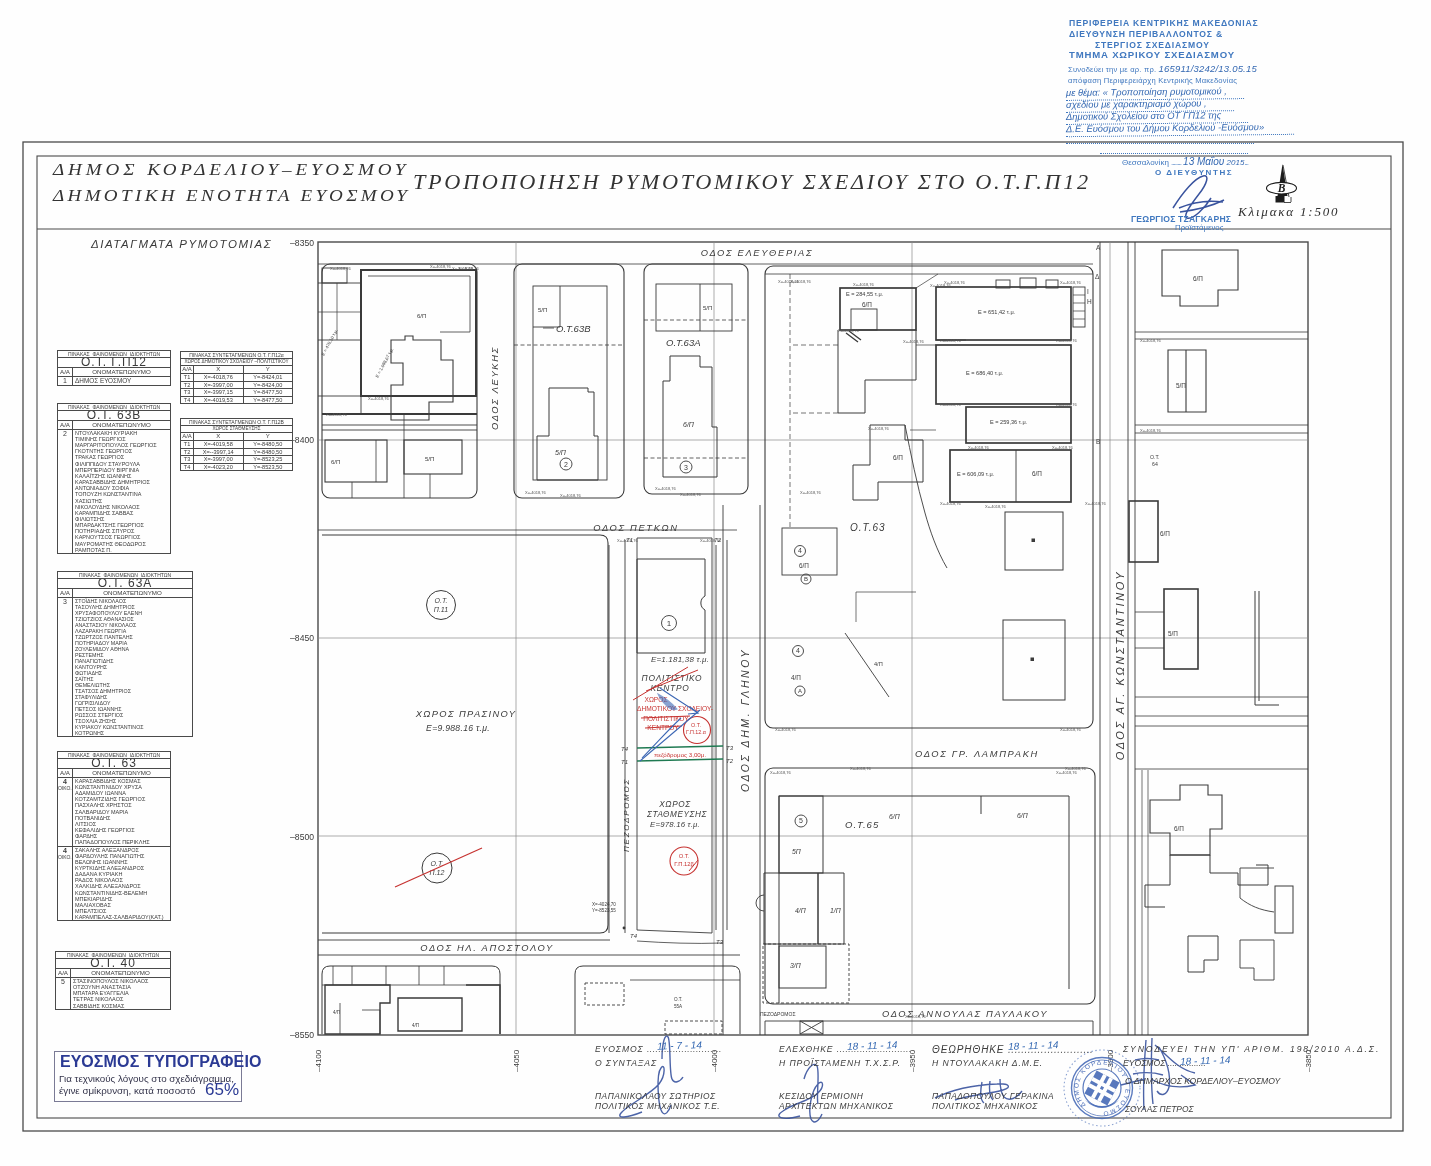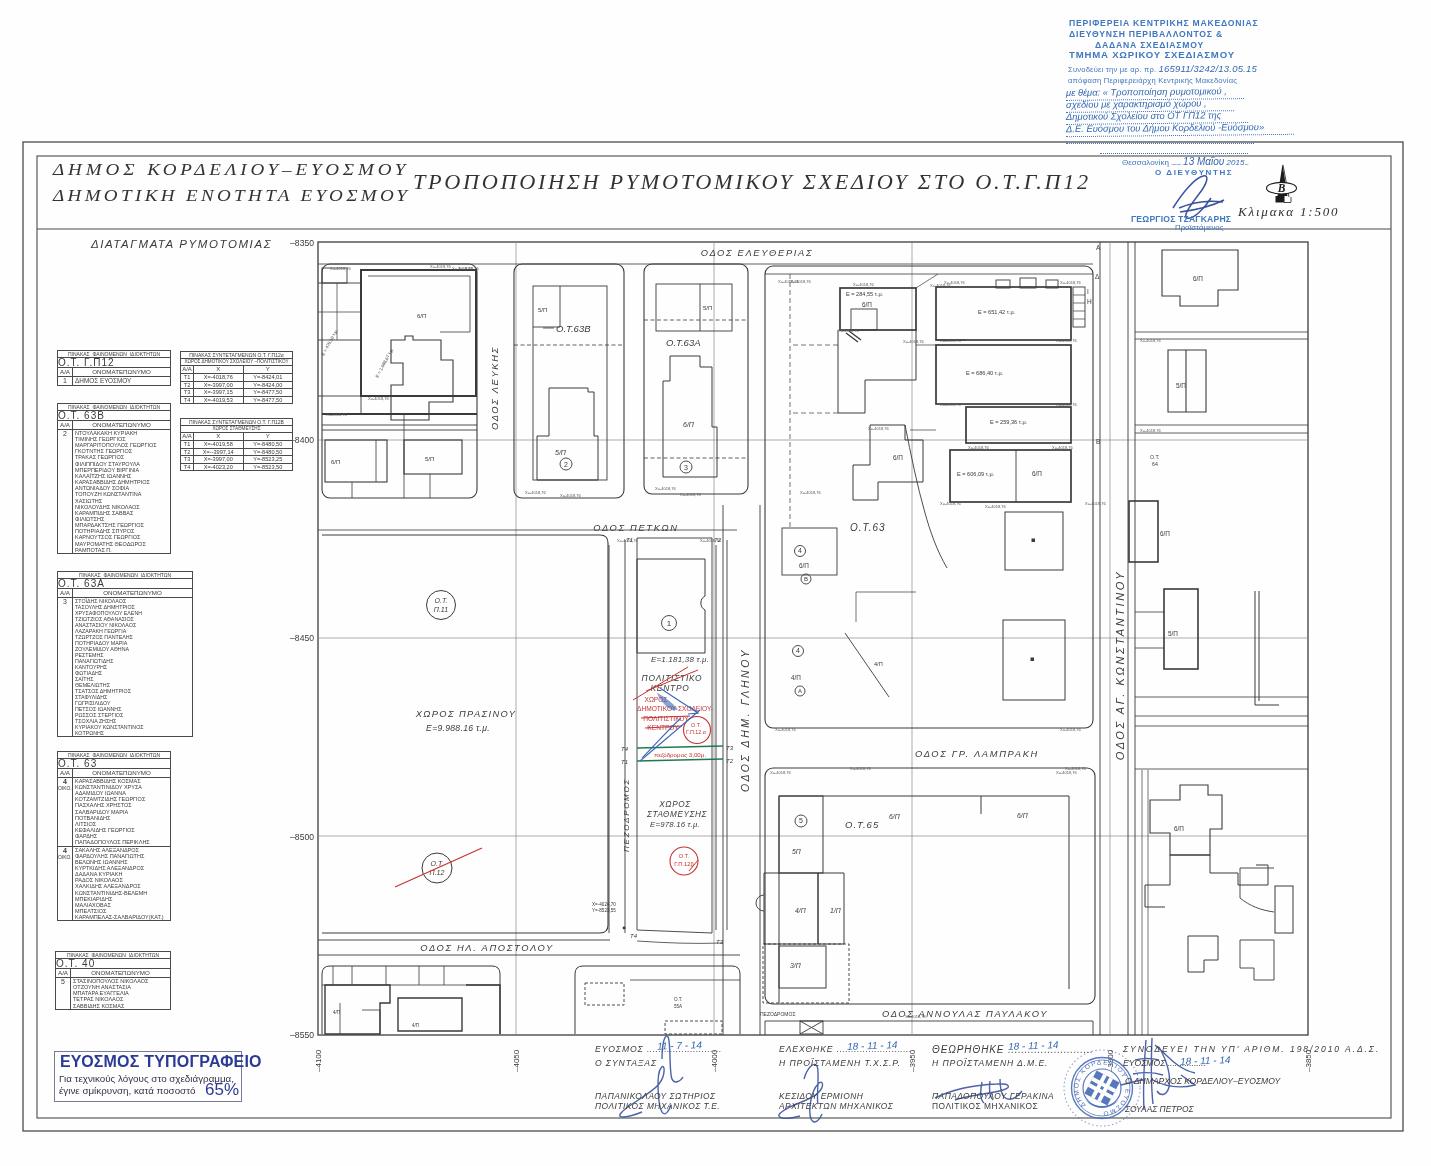--- a/index.html
+++ b/index.html
@@ -1,21 +1,21 @@
 <!DOCTYPE html>
 <html><head><meta charset="utf-8"><title>s</title><style>
 *{margin:0;padding:0;box-sizing:border-box}
 body{background:#ffffff;width:1431px;height:1166px;position:relative;overflow:hidden;
  font-family:"Liberation Sans",sans-serif;-webkit-font-smoothing:antialiased}
 #page{position:absolute;left:0;top:0;width:1431px;height:1166px;background:#fefefe}
 .abs{position:absolute;white-space:nowrap}
 svg{position:absolute;left:0;top:0}
 .tb{position:absolute;border:1px solid #4a4a4a;background:#fefefe;color:#3b3b3b}
 .tr1{font-size:5px;line-height:6.4px;text-align:center;border-bottom:1px solid #4a4a4a;white-space:nowrap;overflow:hidden}
-.tr2{font-size:10px;line-height:9px;border-bottom:1px solid #4a4a4a;letter-spacing:1px;white-space:nowrap;overflow:hidden}
+.tr2{font-size:12px;line-height:9px;text-align:center;border-bottom:1px solid #4a4a4a;letter-spacing:1px;white-space:nowrap;overflow:hidden}
 .trs{font-size:4.6px;line-height:6px;text-align:center;border-bottom:1px solid #4a4a4a;white-space:nowrap;overflow:hidden}
 .trh{display:flex;border-bottom:1px solid #4a4a4a;font-size:6.2px;line-height:7.4px;white-space:nowrap}
 .trh .aa{border-right:1px solid #4a4a4a}
 .trb{display:flex;font-size:6.2px}
 .trb .aa{border-right:1px solid #4a4a4a}
 .aa{width:15px;flex:none;text-align:center;overflow:hidden}
 .nm{flex:1;text-align:center;overflow:hidden;white-space:nowrap}
 .cr{display:flex;font-size:5.6px;line-height:6.6px;border-bottom:1px solid #4a4a4a;text-align:center;white-space:nowrap}
 .cr:last-child{border-bottom:none}
 .cr .c1{width:13px;flex:none;border-right:1px solid #4a4a4a;overflow:hidden}
@@ -611,21 +611,21 @@
         <span class="c3">Υ=-8523,50</span>
       </div>
     </div>
 
 <div class="abs" style="left:54px;top:1051px;width:188px;height:51px;border:1px solid #7a7a95;background:#fefefe">
 <div class="abs" style="left:5px;top:1px;font-size:16px;font-weight:bold;color:#2b3a94;letter-spacing:0.2px">ΕΥΟΣΜΟΣ ΤΥΠΟΓΡΑΦΕΙΟ</div>
 <div class="abs" style="left:4px;top:21px;font-size:9.8px;color:#33334a">Για τεχνικούς λόγους στο σχεδιάγραμμα,</div>
 <div class="abs" style="left:4px;top:33px;font-size:9.8px;color:#33334a">έγινε σμίκρυνση, κατά ποσοστό</div>
 <div class="abs" style="left:150px;top:28px;font-size:17px;color:#2b3a94">65%</div>
 </div>
-<div class="abs" style="left:1069px;top:18px;color:#4078bf;font-size:8.6px;font-weight:bold;letter-spacing:0.8px;line-height:10.8px">ΠΕΡΙΦΕΡΕΙΑ ΚΕΝΤΡΙΚΗΣ ΜΑΚΕΔΟΝΙΑΣ<br>ΔΙΕΥΘΥΝΣΗ ΠΕΡΙΒΑΛΛΟΝΤΟΣ &amp;<br><span style="margin-left:26px">ΔΑΔΑΝΑ ΣΧΕΔΙΑΣΜΟΥ</span><br><span style="font-size:9.6px">ΤΜΗΜΑ ΧΩΡΙΚΟΥ ΣΧΕΔΙΑΣΜΟΥ</span></div>
+<div class="abs" style="left:1069px;top:18px;color:#4078bf;font-size:8.6px;font-weight:bold;letter-spacing:0.8px;line-height:10.8px">ΠΕΡΙΦΕΡΕΙΑ ΚΕΝΤΡΙΚΗΣ ΜΑΚΕΔΟΝΙΑΣ<br>ΔΙΕΥΘΥΝΣΗ ΠΕΡΙΒΑΛΛΟΝΤΟΣ &amp;<br><span style="margin-left:26px">ΣΤΕΡΓΙΟΣ ΣΧΕΔΙΑΣΜΟΥ</span><br><span style="font-size:9.6px">ΤΜΗΜΑ ΧΩΡΙΚΟΥ ΣΧΕΔΙΑΣΜΟΥ</span></div>
 <div class="abs" style="left:1068px;top:63px;color:#4078bf;font-size:7.6px;letter-spacing:0.2px;line-height:11px">Συνοδεύει  την  με  αρ. πρ. <span class="hnd" style="font-size:9.5px">165911/3242/13.05.15</span><br>απόφαση  Περιφερειάρχη  Κεντρικής  Μακεδονίας</div>
 <div class="abs hnd" style="left:1066px;top:86px;width:178px;font-size:9.4px;border-bottom:1px dotted #4078bf;padding-bottom:2px;transform:rotate(-0.6deg);overflow:visible">με  θέμα: « Τροποποίηση  ρυμοτομικού ,</div>
 <div class="abs hnd" style="left:1066px;top:98px;width:168px;font-size:9.4px;border-bottom:1px dotted #4078bf;padding-bottom:2px;transform:rotate(-0.6deg);overflow:visible">σχεδίου  με  χαρακτηρισμό  χώρου ,</div>
 <div class="abs hnd" style="left:1066px;top:110px;width:182px;font-size:9.4px;border-bottom:1px dotted #4078bf;padding-bottom:2px;transform:rotate(-0.6deg);overflow:visible">Δημοτικού  Σχολείου  στο  ΟΤ  ΓΠ12  της</div>
 <div class="abs hnd" style="left:1066px;top:122px;width:228px;font-size:9.4px;border-bottom:1px dotted #4078bf;padding-bottom:2px;transform:rotate(-0.6deg);overflow:visible">Δ.Ε. Ευόσμου  του  Δήμου  Κορδελιού -Ευόσμου»</div>
 <div class="abs" style="left:1066px;top:136px;width:188px;border-bottom:1.5px dotted #4078bf;height:8px"></div>
 <div class="abs" style="left:1100px;top:146px;width:148px;border-bottom:1.5px dotted #4078bf;height:8px"></div>
 <div class="abs" style="left:1122px;top:156px;color:#4078bf;font-size:8px">Θεσσαλονίκη <span style="letter-spacing:-1px">........</span> <span class="hnd" style="font-size:10px">13 Μαΐου</span> <span class="hnd" style="font-size:8px">2015</span><span style="letter-spacing:-1px">...</span></div>
 <div class="abs" style="left:1155px;top:168px;color:#4078bf;font-size:8px;font-weight:bold;letter-spacing:1.6px">Ο ΔΙΕΥΘΥΝΤΗΣ</div>
 <div class="abs" style="left:1131px;top:214px;color:#4078bf;font-size:8.6px;font-weight:bold;letter-spacing:0.2px">ΓΕΩΡΓΙΟΣ ΤΣΑΓΚΑΡΗΣ</div>
@@ -635,21 +635,21 @@
     <div class="abs" style="left:595px;top:1058px;font-size:8.6px;color:#3b3b3b;font-style:italic;letter-spacing:0.9px">Ο  ΣΥΝΤΑΞΑΣ</div>
     <div class="abs" style="left:595px;top:1091px;font-size:8.4px;color:#3b3b3b;font-style:italic;letter-spacing:0.5px">ΠΑΠΑΝΙΚΟΛΑΟΥ  ΣΩΤΗΡΙΟΣ</div>
     <div class="abs" style="left:595px;top:1101px;font-size:8.4px;color:#3b3b3b;font-style:italic;letter-spacing:0.5px">ΠΟΛΙΤΙΚΟΣ  ΜΗΧΑΝΙΚΟΣ  Τ.Ε.</div>
 <div class="abs" style="left:779px;top:1044px;font-size:8.6px;color:#3b3b3b;font-style:italic;letter-spacing:0.9px">ΕΛΕΧΘΗΚΕ <span style="letter-spacing:0.5px;color:#555">..........................</span></div>
     <div class="abs hnd" style="left:847px;top:1040px;font-size:10px;transform:rotate(-2deg)">18 - 11 - 14</div>
     <div class="abs" style="left:779px;top:1058px;font-size:8.6px;color:#3b3b3b;font-style:italic;letter-spacing:0.9px">Η  ΠΡΟΪΣΤΑΜΕΝΗ  Τ.Χ.Σ.Ρ.</div>
     <div class="abs" style="left:779px;top:1091px;font-size:8.4px;color:#3b3b3b;font-style:italic;letter-spacing:0.5px">ΚΕΣΙΔΟΥ  ΕΡΜΙΟΝΗ</div>
     <div class="abs" style="left:779px;top:1101px;font-size:8.4px;color:#3b3b3b;font-style:italic;letter-spacing:0.5px">ΑΡΧΙΤΕΚΤΩΝ  ΜΗΧΑΝΙΚΟΣ</div>
 <div class="abs" style="left:932px;top:1044px;font-size:10px;color:#3b3b3b;font-style:italic;letter-spacing:0.9px">ΘΕΩΡΗΘΗΚΕ <span style="letter-spacing:0.5px;color:#555">..........................</span></div>
     <div class="abs hnd" style="left:1008px;top:1040px;font-size:10px;transform:rotate(-2deg)">18 - 11 - 14</div>
-    <div class="abs" style="left:932px;top:1058px;font-size:8.6px;color:#3b3b3b;font-style:italic;letter-spacing:0.9px">Η  ΠΡΟΪΣΤΑΜΕΝΗ  Δ.Μ.Ε.</div>
+    <div class="abs" style="left:932px;top:1058px;font-size:8.6px;color:#3b3b3b;font-style:italic;letter-spacing:0.9px">Η  ΝΤΟΥΛΑΚΑΚΗ  Δ.Μ.Ε.</div>
     <div class="abs" style="left:932px;top:1091px;font-size:8.4px;color:#3b3b3b;font-style:italic;letter-spacing:0.5px">ΠΑΠΑΔΟΠΟΥΛΟΥ  ΓΕΡΑΚΙΝΑ</div>
-    <div class="abs" style="left:932px;top:1101px;font-size:8.4px;color:#3b3b3b;letter-spacing:0.5px">ΠΟΛΙΤΙΚΟΣ  ΜΗΧΑΝΙΚΟΣ</div>
+    <div class="abs" style="left:932px;top:1101px;font-size:8.4px;color:#3b3b3b;font-style:italic;letter-spacing:0.5px">ΠΟΛΙΤΙΚΟΣ  ΜΗΧΑΝΙΚΟΣ</div>
 <div class="abs" style="left:1123px;top:1044px;font-size:8.6px;color:#3b3b3b;font-style:italic;letter-spacing:1.9px">ΣΥΝΟΔΕΥΕΙ  ΤΗΝ  ΥΠ' ΑΡΙΘΜ.  198/2010  Α.Δ.Σ.</div>
 <div class="abs" style="left:1123px;top:1058px;font-size:8.6px;color:#3b3b3b;font-style:italic">ΕΥΟΣΜΟΣ <span style="color:#555">................</span></div>
 <div class="abs hnd" style="left:1180px;top:1055px;font-size:10px;transform:rotate(-2deg)">18 - 11 - 14</div>
 <div class="abs" style="left:1125px;top:1076px;font-size:8.6px;color:#3b3b3b;font-style:italic">Ο  ΔΗΜΑΡΧΟΣ  ΚΟΡΔΕΛΙΟΥ–ΕΥΟΣΜΟΥ</div>
 <div class="abs" style="left:1125px;top:1104px;font-size:8.4px;color:#3b3b3b;font-style:italic">ΣΟΥΛΑΣ  ΠΕΤΡΟΣ</div>
 
 </div>
 </body></html>

